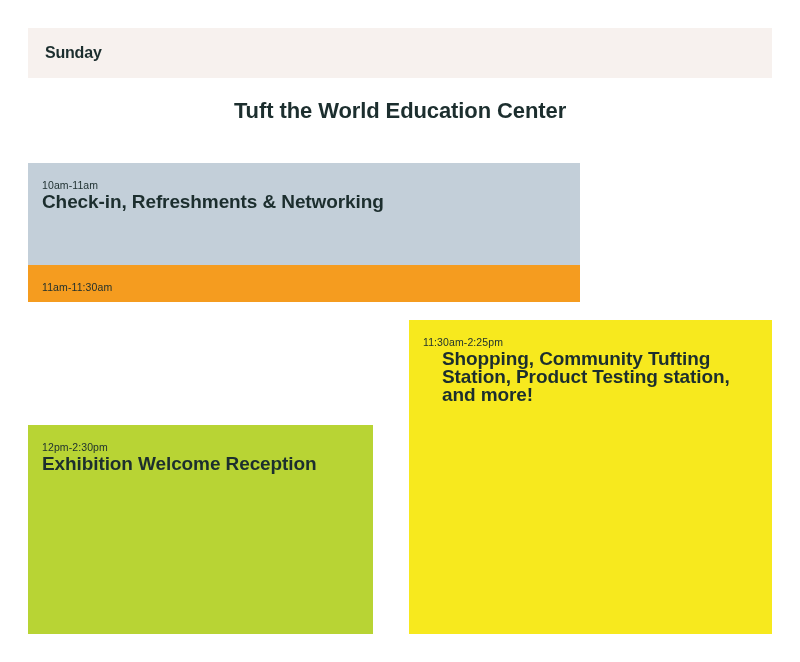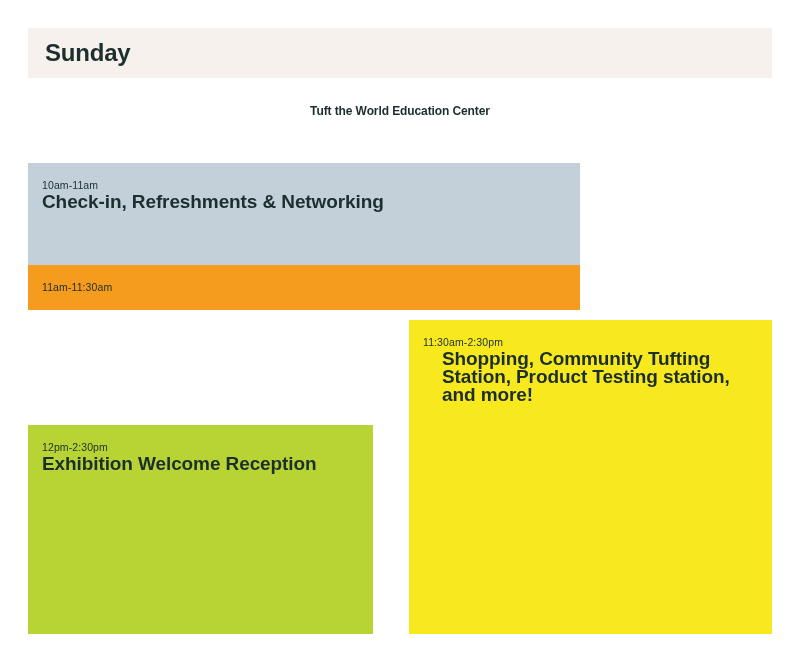--- a/index.html
+++ b/index.html
@@ -28,35 +28,35 @@
     left: 28px;
     top: 28px;
     width: 744px;
     height: 50px;
     background: #f7f1ee;
     display: flex;
     align-items: center;
   }
   .day-band-label {
     margin-left: 17px;
-    font-size: 24px;
+    font-size: 16px;
     font-weight: bold;
     letter-spacing: -0.2px;
     color: #1c2e2e;
     line-height: 1;
   }
 
   
   .venue {
     position: absolute;
     left: 0;
     top: 101px;
     width: 800px;
     text-align: center;
-    font-size: 12px;
+    font-size: 22px;
     font-weight: bold;
     line-height: 20px;
     letter-spacing: -0.1px;
     color: #1c2e2e;
   }
 
   
   .session {
     position: absolute;
     box-sizing: border-box;
@@ -81,21 +81,21 @@
   }
 
   
   .session.checkin {
     left: 28px;  top: 163px;
     width: 552px; height: 102px;
     background: #c3cfd9;
   }
   .session.welcome {
     left: 28px;  top: 265px;
-    width: 552px; height: 45px;
+    width: 552px; height: 37px;
     background: #f59c1f;
   }
   .session.shopping {
     left: 409px; top: 320px;
     width: 363px; height: 314px;
     background: #f7e91e;
   }
   .session.exhibition {
     left: 28px;  top: 425px;
     width: 345px; height: 209px;
@@ -122,21 +122,21 @@
   <div class="session checkin" style="background: rgb(195, 207, 217);">
     <p class="session-time">10am-11am</p>
     <p class="session-title">Check-in, Refreshments &amp; Networking</p>
   </div>
 
   <div class="session welcome" style="background: rgb(245, 156, 31);">
     <p class="session-time">11am-11:30am</p>
   </div>
 
   <div class="session shopping" style="background: rgb(247, 233, 30);">
-    <p class="session-time">11:30am-2:30pm</p>
+    <p class="session-time">11:30am-2:25pm</p>
     <p class="session-title">Shopping, Community Tufting Station, Product Testing station, and more!</p>
   </div>
 
   <div class="session exhibition" style="background: rgb(184, 212, 52);">
     <p class="session-time">12pm-2:30pm</p>
     <p class="session-title">Exhibition Welcome Reception</p>
   </div>
 
 </div>
 

